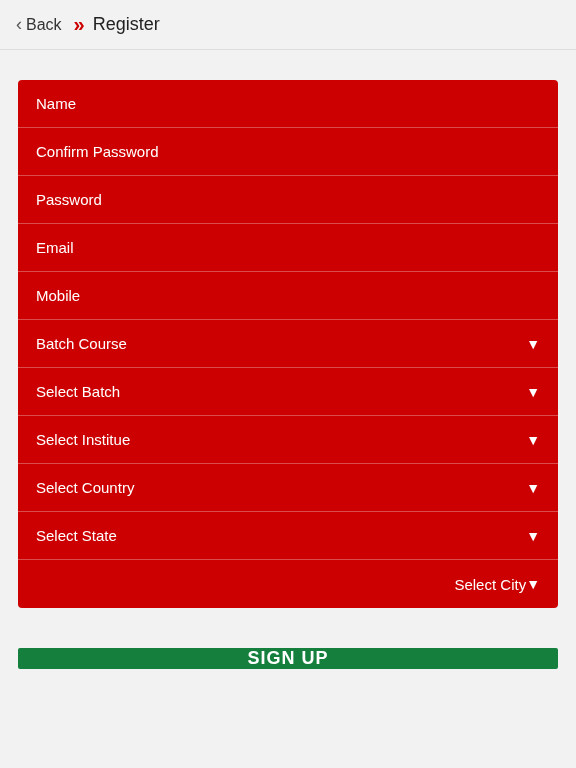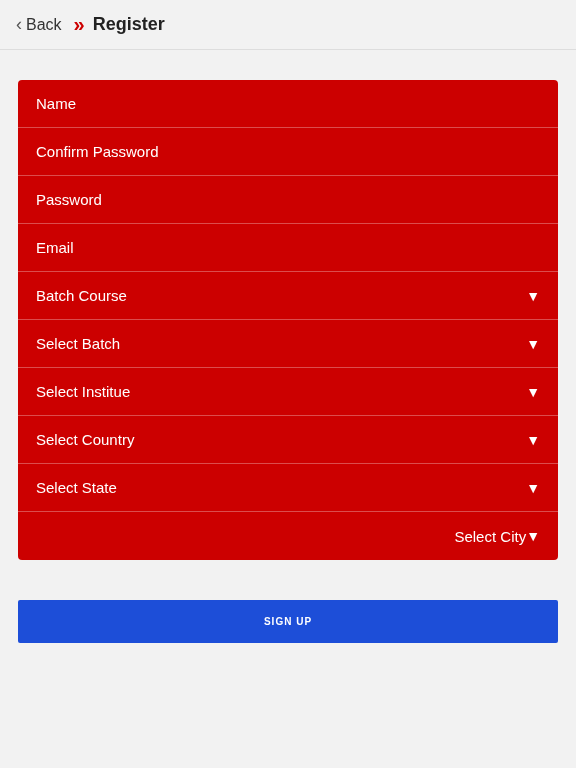--- a/index.html
+++ b/index.html
@@ -43,21 +43,21 @@
     .logo-icon {
       margin-left: 12px;
       color: #cc0000;
       font-size: 20px;
       font-weight: bold;
     }
 
     .page-title {
       margin-left: 8px;
       font-size: 18px;
-      font-weight: 700;
+      font-weight: 400;
       color: #222;
     }
 
     .form-container {
       margin: 30px 18px 20px 18px;
       background: #cc0000;
       border-radius: 4px;
       overflow: hidden;
     }
 
@@ -81,26 +81,25 @@
       font-weight: 400;
     }
 
     .dropdown-arrow {
       color: white;
       font-size: 14px;
     }
 
     .signup-btn {
       margin: 20px 18px;
-      background: #1d4ed8;
+      background: #15803d;
       color: white;
       border: none;
       width: calc(100% - 36px);
-      padding: 16px;
-      font-size: 10px;
+      font-size: 18px;
       font-weight: 700;
       letter-spacing: 1px;
       cursor: pointer;
       border-radius: 2px;
       text-align: center;
     }
   </style>
 </head>
 <body>
 
@@ -122,20 +121,23 @@
     <div class="form-field">
       <span class="field-label">Confirm Password</span>
     </div>
     <div class="form-field">
       <span class="field-label">Password</span>
     </div>
     <div class="form-field">
       <span class="field-label">Email</span>
     </div>
     <div class="form-field">
+      <span class="field-label">Mobile</span>
+    </div>
+    <div class="form-field">
       <span class="field-label">Batch Course</span>
       <span class="dropdown-arrow">▼</span>
     </div>
     <div class="form-field">
       <span class="field-label">Select Batch</span>
       <span class="dropdown-arrow">▼</span>
     </div>
     <div class="form-field">
       <span class="field-label">Select Institue</span>
       <span class="dropdown-arrow">▼</span>

